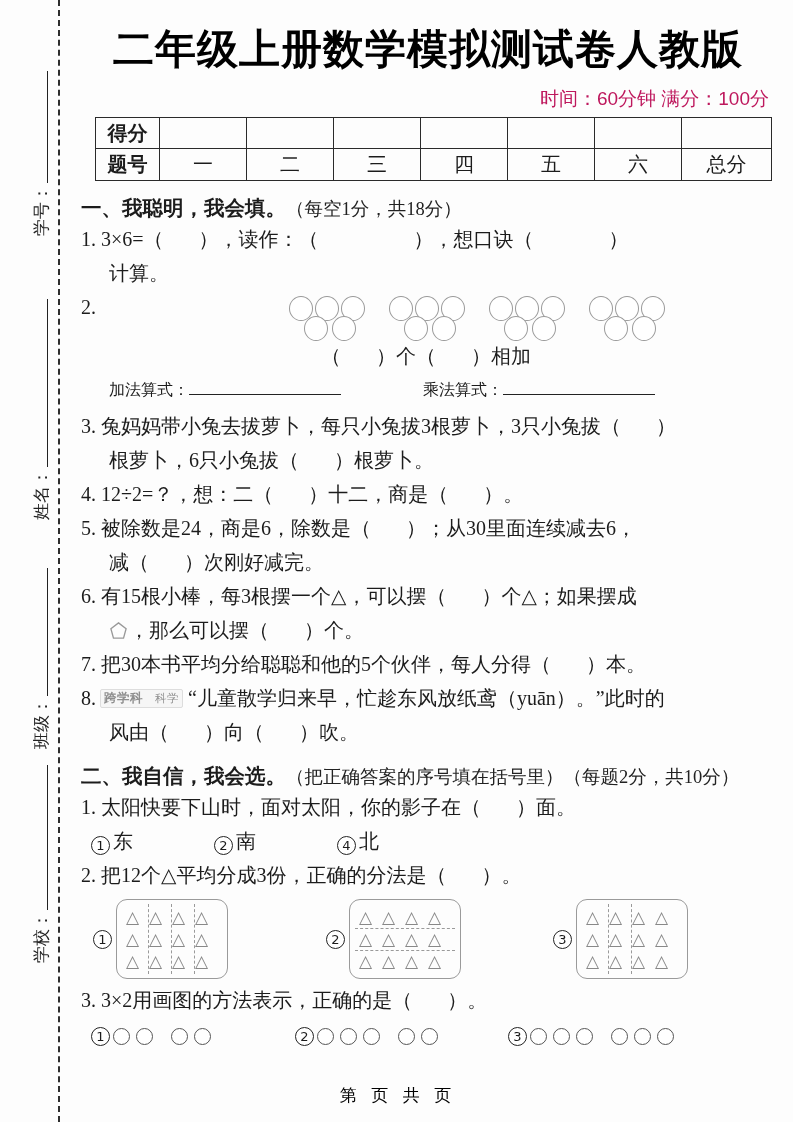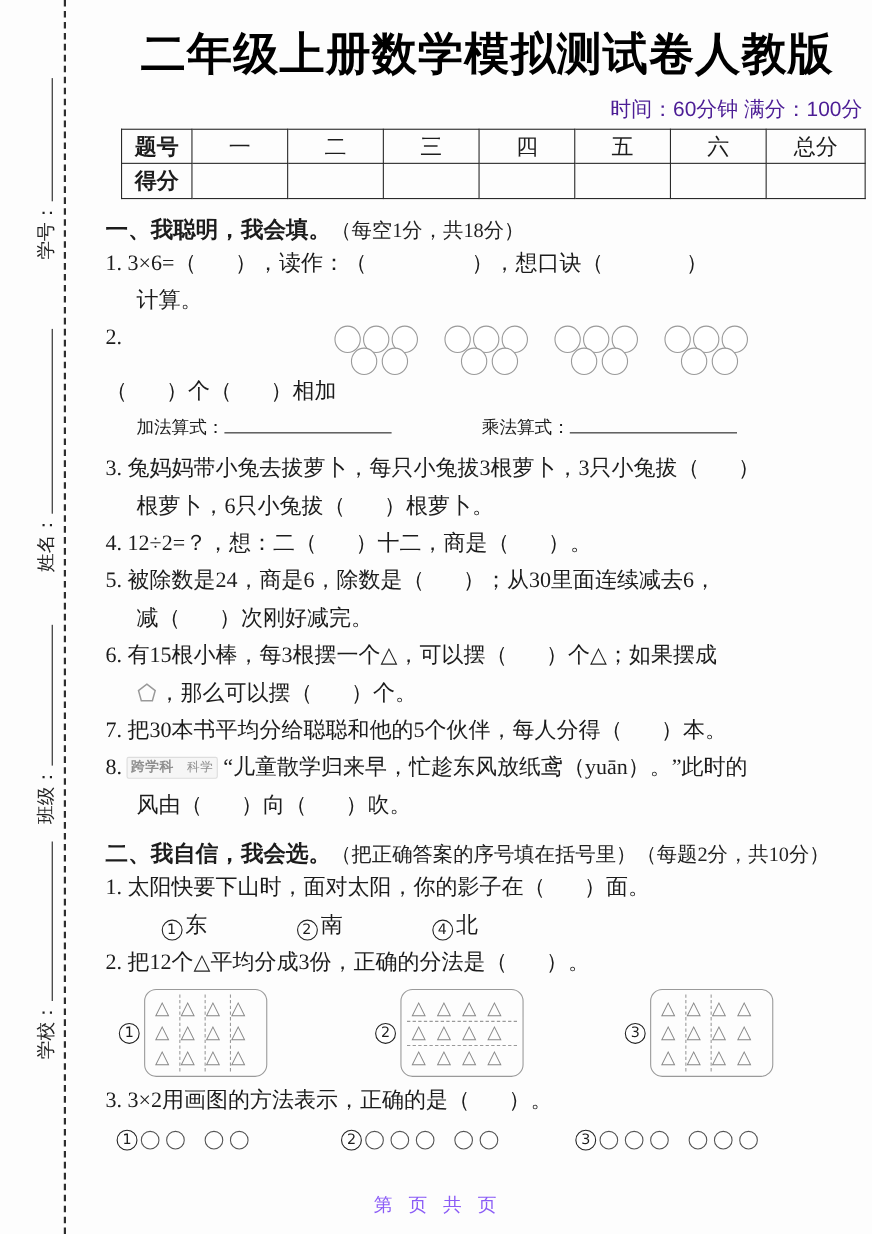--- a/index.html
+++ b/index.html
@@ -11,84 +11,84 @@
   }
   
   .fold-line { position:absolute; left:58px; top:0; bottom:0; width:0;
     border-left:2px dashed #2e2e2e; }
   .side-item { position:absolute; left:30px; transform:rotate(-90deg);
     transform-origin:0 0; white-space:nowrap; font-size:17px; color:#222;
     height:24px; line-height:24px; }
   .side-item .sline { display:inline-block; border-bottom:1.6px solid #222;
     height:14px; vertical-align:-1px; margin-left:2px; }
   
-  .main { position:absolute; left:96px; top:0; width:694px; }
+  .main { position:absolute; left:81px; top:0; width:694px; }
   .title { margin-top:22px; text-align:center; font-family:"Liberation Sans",sans-serif;
     font-weight:700; font-size:41px; letter-spacing:1px; color:#000; }
   .subtitle { margin-top:9px; text-align:center; font-family:"Liberation Sans",sans-serif;
     font-weight:700; font-size:33px; color:#000; }
   .meta { margin:9px 6px 0 0; text-align:right; font-family:"Liberation Sans",sans-serif;
-    font-size:19px; color:#4c1d95; }
+    font-size:19px; color:#be185d; }
   table.score-table { border-collapse:collapse; margin:5px 0 0 14px; table-layout:fixed; }
   table.score-table td { border:1.6px solid #2a2a2a; text-align:center;
     font-size:20px; height:32px; padding:0; }
   table.score-table tr:first-child td { height:31px; }
   td.c-label { width:64px; font-weight:600; }
   td.c-mid { width:87px; }
   td.c-last { width:90px; }
   
   .sec-head { margin-top:13px; font-size:20px; white-space:pre-wrap; }
   .sec-head b { font-family:"Liberation Sans",sans-serif; font-weight:700; font-size:20.5px; }
   .sec-head .note { font-size:18.5px; color:#222; }
   .q-line { font-size:20px; line-height:34px; white-space:pre-wrap; }
   .cont { padding-left:28px; }
   
   .circle-groups { display:flex; gap:14px; margin:6px 0 0 208px; }
   .cgroup { width:86px; }
   .cg-top { display:flex; gap:2px; }
   .cg-bot { display:flex; gap:4px; margin:-5px 0 0 15px; }
   .gc { width:24px; height:25px; border:1.5px solid #9a9a9a; border-radius:50%;
     background:#fff; flex:0 0 auto; }
-  .q2-caption { font-size:20px; line-height:30px; white-space:pre-wrap; }
+  .q2-caption { margin-left:240px; font-size:20px; line-height:30px; white-space:pre-wrap; }
   .formula-line { padding-left:28px; font-size:16px; line-height:38px; white-space:pre-wrap; }
   .uline { display:inline-block; width:152px; border-bottom:1.6px solid #222; height:20px; }
   .formula-gap { display:inline-block; width:82px; }
   
   .badge { display:inline-block; font-family:"Liberation Sans",sans-serif;
     color:#8f8f8f; background:#f6f6f6; border:1px solid #ddd; border-radius:2px;
     font-size:12.5px; font-weight:700; line-height:15px; padding:1px 3px;
     margin:0 5px 0 4px; vertical-align:3px; letter-spacing:0.5px; }
   .badge .b2 { font-weight:400; font-size:11.5px; margin-left:12px; }
   
   .cnum { display:inline-flex; align-items:center; justify-content:center;
     width:19px; height:19px; border:1.3px solid #222; border-radius:50%;
     font-family:"DejaVu Sans",sans-serif; font-size:13px; line-height:1;
     margin-right:3px; vertical-align:-2px; background:#fff; }
   .opts-row { display:flex; padding-left:10px; line-height:34px; font-size:20px; }
-  .opts-row .opt { width:123px;text-align:center; }
+  .opts-row .opt { width:123px; }
   
   .tri-row { display:flex; align-items:center; margin:7px 0 4px 12px; }
   .tri-opt { display:flex; align-items:center; }
   .tri-box { position:relative; border:1.5px solid #9a9a9a; border-radius:11px;
     padding:6px 9px; display:grid; grid-template-columns:repeat(4,23px);
     grid-auto-rows:22px; }
   .tri-box span { font-family:"DejaVu Sans",sans-serif; color:#888;
     font-size:17px; line-height:22px; }
   .tri-cut-v { position:absolute; top:4px; bottom:4px; width:0;
     border-left:1.5px dashed #9a9a9a; }
   .tri-cut-h { position:absolute; left:5px; right:5px; height:0;
     border-top:1.5px dashed #9a9a9a; }
   
   .copts-row { display:flex; padding-left:10px; margin-top:3px; align-items:center; height:32px; }
   .copt { display:flex; align-items:center; }
   .opt-circle { width:17px; height:17px; border:1.4px solid #555; border-radius:50%;
     margin-right:6px; flex:0 0 auto; background:#fff; }
   .cgap { width:12px; }
   .footer { position:absolute; left:0; right:0; bottom:15px; text-align:center;
-    font-size:17px; letter-spacing:2px; white-space:pre-wrap; color:#8b5cf6; }
+    font-size:17px; letter-spacing:2px; white-space:pre-wrap; color:#000000; }
   .pent { vertical-align:-3px; margin-right:1px; }
 </style>
 </head>
 <body>
 
 <div class="page">
 
   <div class="fold-line"></div>
 
   <div class="side-item" style="top:236px;">
@@ -105,38 +105,38 @@
   </div>
 
   <div class="main">
 
     <div class="title">二年级上册数学模拟测试卷人教版</div>
     <div class="meta">时间：60分钟  满分：100分</div>
 
     <table class="score-table">
       <tbody>
           <tr>
+        <td class="c-label">得分</td>
+        <td class="c-mid"></td>
+        <td class="c-mid"></td>
+        <td class="c-mid"></td>
+        <td class="c-mid"></td>
+        <td class="c-mid"></td>
+        <td class="c-mid"></td>
+        <td class="c-last"></td>
+      </tr>
+      <tr>
         <td class="c-label">题号</td>
         <td class="c-mid">一</td>
         <td class="c-mid">二</td>
         <td class="c-mid">三</td>
         <td class="c-mid">四</td>
         <td class="c-mid">五</td>
         <td class="c-mid">六</td>
         <td class="c-last">总分</td>
-      </tr>
-      <tr>
-        <td class="c-label">得分</td>
-        <td class="c-mid"></td>
-        <td class="c-mid"></td>
-        <td class="c-mid"></td>
-        <td class="c-mid"></td>
-        <td class="c-mid"></td>
-        <td class="c-mid"></td>
-        <td class="c-last"></td>
       </tr>
     </tbody>
       </table>
 
     <div class="sec-head"><b>一、我聪明，我会填。</b><span class="note">（每空1分，共18分）</span></div>
 
     <div class="q-line">1. 3×6=（       ），读作：（                   ），想口诀（               ）</div>
     <div class="q-line cont">计算。</div>
 
     <div class="q-line" style="float:left;">2.</div>

